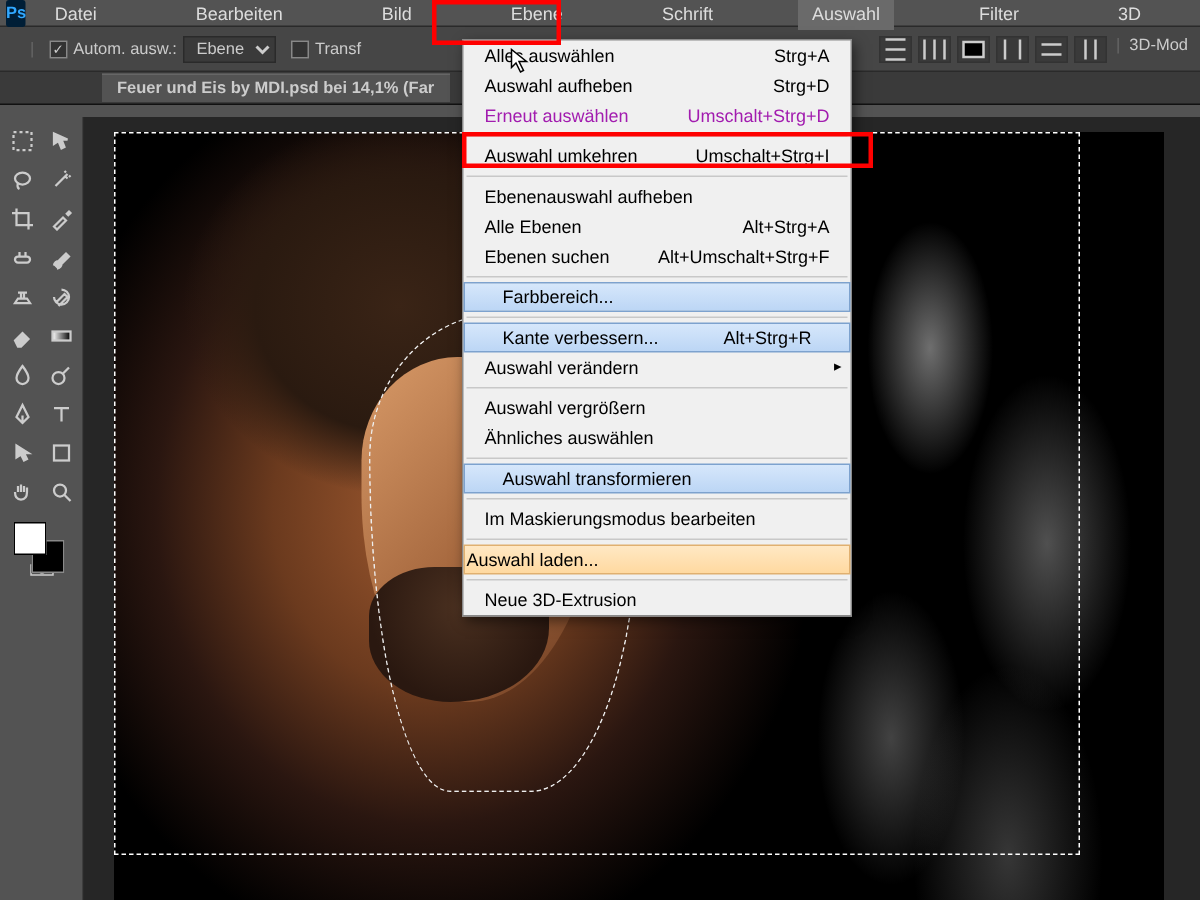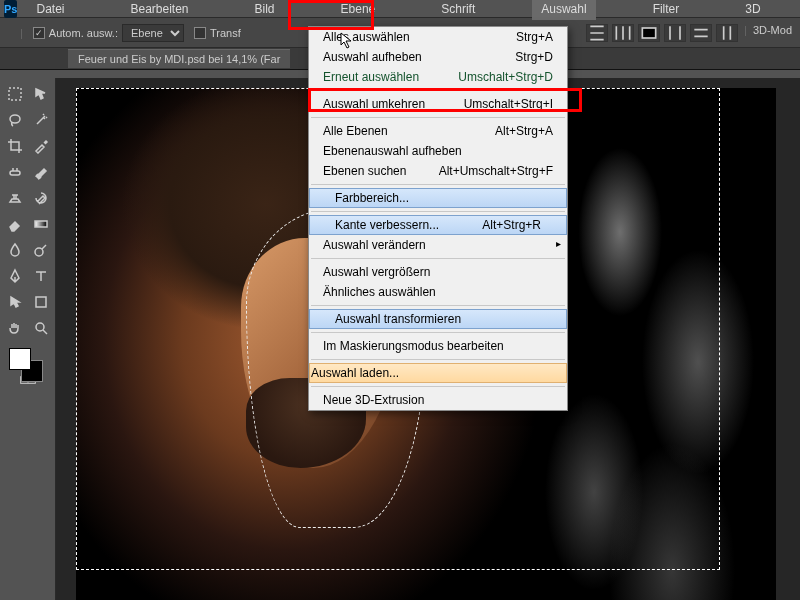--- a/index.html
+++ b/index.html
@@ -5,21 +5,21 @@
   * { box-sizing: border-box; margin: 0; padding: 0; font-family: "Segoe UI", Tahoma, sans-serif; }
   body { width: 800px; height: 600px; overflow: hidden; background: #535353; }
   .menubar { height: 18px; background: #535353; display: flex; align-items: center; color: #ddd; font-size: 12px; padding-left: 4px; border-bottom: 1px solid #2a2a2a; }
   .ps-icon { width: 22px; height: 18px; background: #001e36; color: #31a8ff; font-weight: bold; font-size: 11px; display: flex; align-items: center; justify-content: center; border-radius: 2px; margin-right: 10px; }
   .menubar .mitem { padding: 4px 9px; cursor: default; position: relative; }
   .menubar .mitem.active { background: #6a6a6a; }
   .optbar { height: 30px; background: #464646; border-bottom: 1px solid #2a2a2a; display: flex; align-items: center; padding-left: 10px; color: #ccc; font-size: 11px; gap: 10px; }
   .optbar .seg { display: flex; align-items: center; gap: 4px; }
   .optbar select { background: #3a3a3a; color: #ccc; border: 1px solid #2a2a2a; font-size: 11px; padding: 1px 4px; }
   .tabbar { height: 22px; background: #3a3a3a; border-bottom: 1px solid #111; display: flex; align-items: center; padding-left: 68px; color: #ccc; font-size: 11px; }
-  .tabbar .doc-tab { background: #535353; padding: 3px 10px; border-top: 1px solid #666; }
+  .tabbar .doc-tab { background: #535353; padding: 3px 10px; border-top: 1px solid #666; font-weight: bold; }
   .workarea { position: absolute; top: 78px; left: 0; right: 0; bottom: 0; display: flex; }
   .toolbox { width: 56px; background: #535353; border-right: 1px solid #2a2a2a; padding: 4px 2px; display: grid; grid-template-columns: 24px 24px; grid-auto-rows: 24px; gap: 2px; justify-content: center; }
   .tool { width: 24px; height: 24px; display: flex; align-items: center; justify-content: center; color: #ccc; font-size: 14px; border: 1px solid transparent; }
   .tool svg { width: 16px; height: 16px; stroke: #ccc; fill: none; stroke-width: 1.5; }
   .swatches { grid-column: 1 / span 2; margin-top: 6px; position: relative; height: 40px; }
   .swatch-fg { position: absolute; left: 6px; top: 0; width: 22px; height: 22px; background: #fff; border: 1px solid #000; z-index: 2; }
   .swatch-bg { position: absolute; left: 18px; top: 12px; width: 22px; height: 22px; background: #000; border: 1px solid #888; }
   .canvas { flex: 1; background: #262626; position: relative; overflow: hidden; }
   .image { position: absolute; left: 20px; top: 10px; width: 700px; height: 560px; background: radial-gradient(ellipse 260px 300px at 30% 45%, #a05a30 0%, #6b3a1e 40%, #2a1610 70%, #000 100%), #000; overflow: hidden; }
   .smoke { position: absolute; right: 0; top: 40px; width: 260px; height: 520px; background:
@@ -34,21 +34,21 @@
   }
   .face { position: absolute; left: 165px; top: 150px; width: 160px; height: 230px; background: linear-gradient(135deg, #d89a68 0%, #a86a40 50%, #6a3a20 100%); border-radius: 40% 30% 55% 45% / 30% 20% 70% 60%; }
   .beard { position: absolute; left: 170px; top: 290px; width: 120px; height: 90px; background: radial-gradient(ellipse at 50% 30%, #4a3020, #2a1810 70%); border-radius: 40% 30% 60% 50%; }
   .marquee { position: absolute; border: 1.5px dashed #fff; }
   .marquee.outer { left: 20px; top: 10px; right: 80px; bottom: 30px; }
   .marquee.sil { left: 190px; top: 130px; width: 180px; height: 320px; border-radius: 50% 40% 40% 30% / 30% 20% 60% 70%; border-color: #eee; }
   .dropdown { position: absolute; top: 26px; left: 308px; width: 260px; background: #f0f0f0; border: 1px solid #8a8a8a; box-shadow: 2px 3px 8px rgba(0,0,0,.5); font-size: 12px; color: #000; z-index: 50; }
   .dropdown .row { display: flex; justify-content: space-between; padding: 3px 14px; cursor: default; position: relative; }
   .dropdown .row.hi-blue { background: linear-gradient(#d6e7fb, #bcd6f5); border: 1px solid #7da2ce; padding: 2px 25px; }
   .dropdown .row.hi-orange { background: linear-gradient(#ffe8c4, #ffd9a0); border: 1px solid #e0b070; padding: 2px 1px; }
-  .dropdown .row.disabled { color: #14532d; }
+  .dropdown .row.disabled { color: #a21caf; }
   .dropdown .sep { height: 1px; background: #c8c8c8; margin: 3px 2px; }
   .dropdown .arrow::after { content: "▸"; position: absolute; right: 6px; font-size: 10px; }
   .hl-red { position: absolute; border: 3px solid #f00; z-index: 60; }
   .hl1 { left: 288px; top: 0; width: 86px; height: 30px; }
   .hl2 { left: 308px; top: 88px; width: 274px; height: 24px; }
   .cursor { position: absolute; left: 340px; top: 32px; z-index: 70; }
   .cursor svg { width: 14px; height: 18px; }
   .opt-icons { display:flex; gap:4px; margin-left:auto; margin-right:8px; }
   .opt-icons .ibox { width:22px; height:18px; border:1px solid #333; background:#3a3a3a; display:flex; align-items:center; justify-content:center; color:#ccc; font-size:10px;}
   .checkbox { width:12px; height:12px; border:1px solid #888; background:#333; display:inline-flex; align-items:center; justify-content:center; font-size:9px; color:#ccc;}
@@ -280,26 +280,26 @@
       <span>Erneut auswählen</span>
       <span>Umschalt+Strg+D</span>
     </div>
     <div class="sep"></div>
     <div class="row">
       <span>Auswahl umkehren</span>
       <span>Umschalt+Strg+I</span>
     </div>
     <div class="sep"></div>
     <div class="row">
+      <span>Ebenenauswahl aufheben</span>
+      <span></span>
+    </div>
+    <div class="row">
       <span>Alle Ebenen</span>
       <span>Alt+Strg+A</span>
-    </div>
-    <div class="row">
-      <span>Ebenenauswahl aufheben</span>
-      <span></span>
     </div>
     <div class="row">
       <span>Ebenen suchen</span>
       <span>Alt+Umschalt+Strg+F</span>
     </div>
     <div class="sep"></div>
     <div class="row hi-blue">
       <span>Farbbereich...</span>
       <span></span>
     </div>

